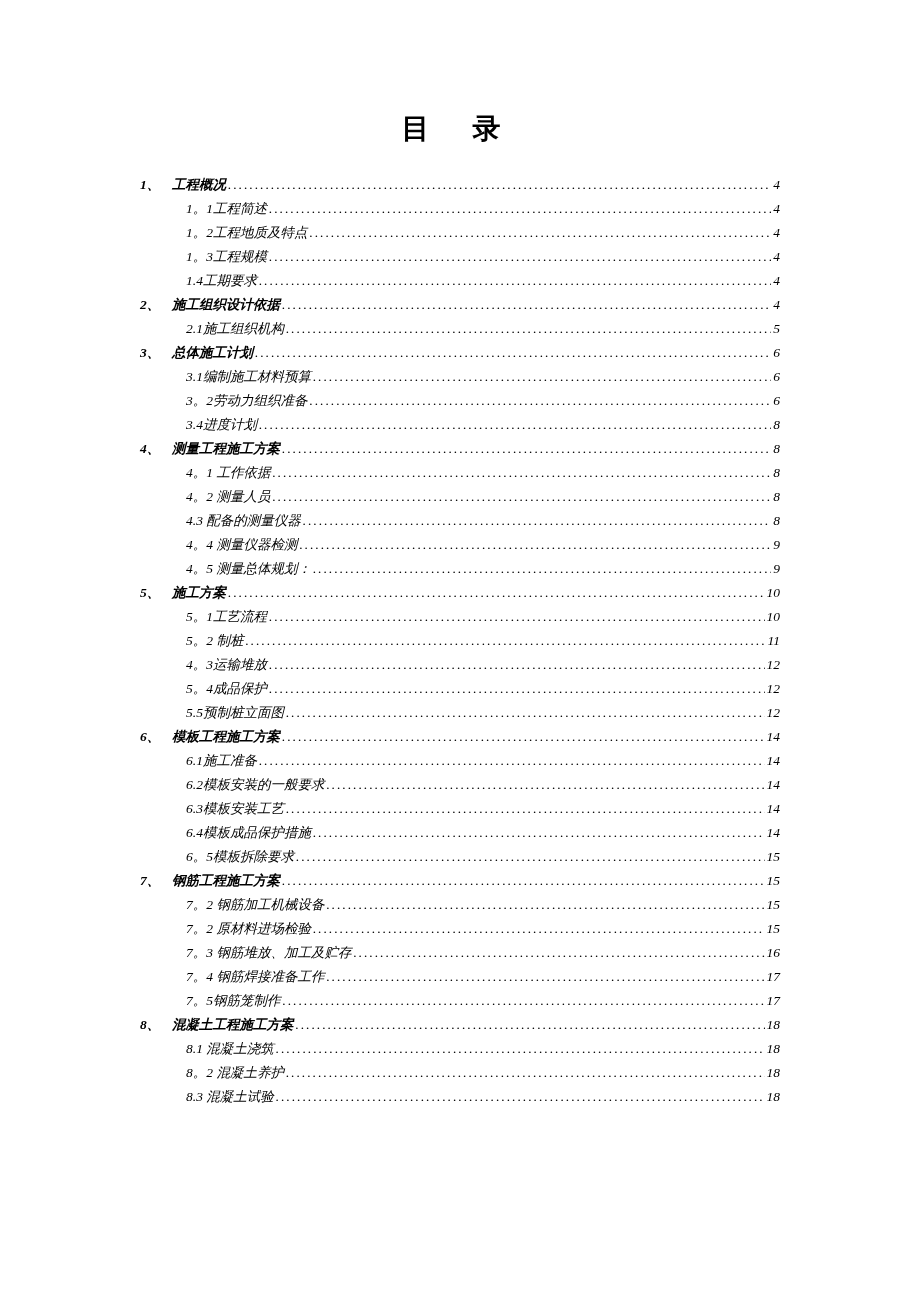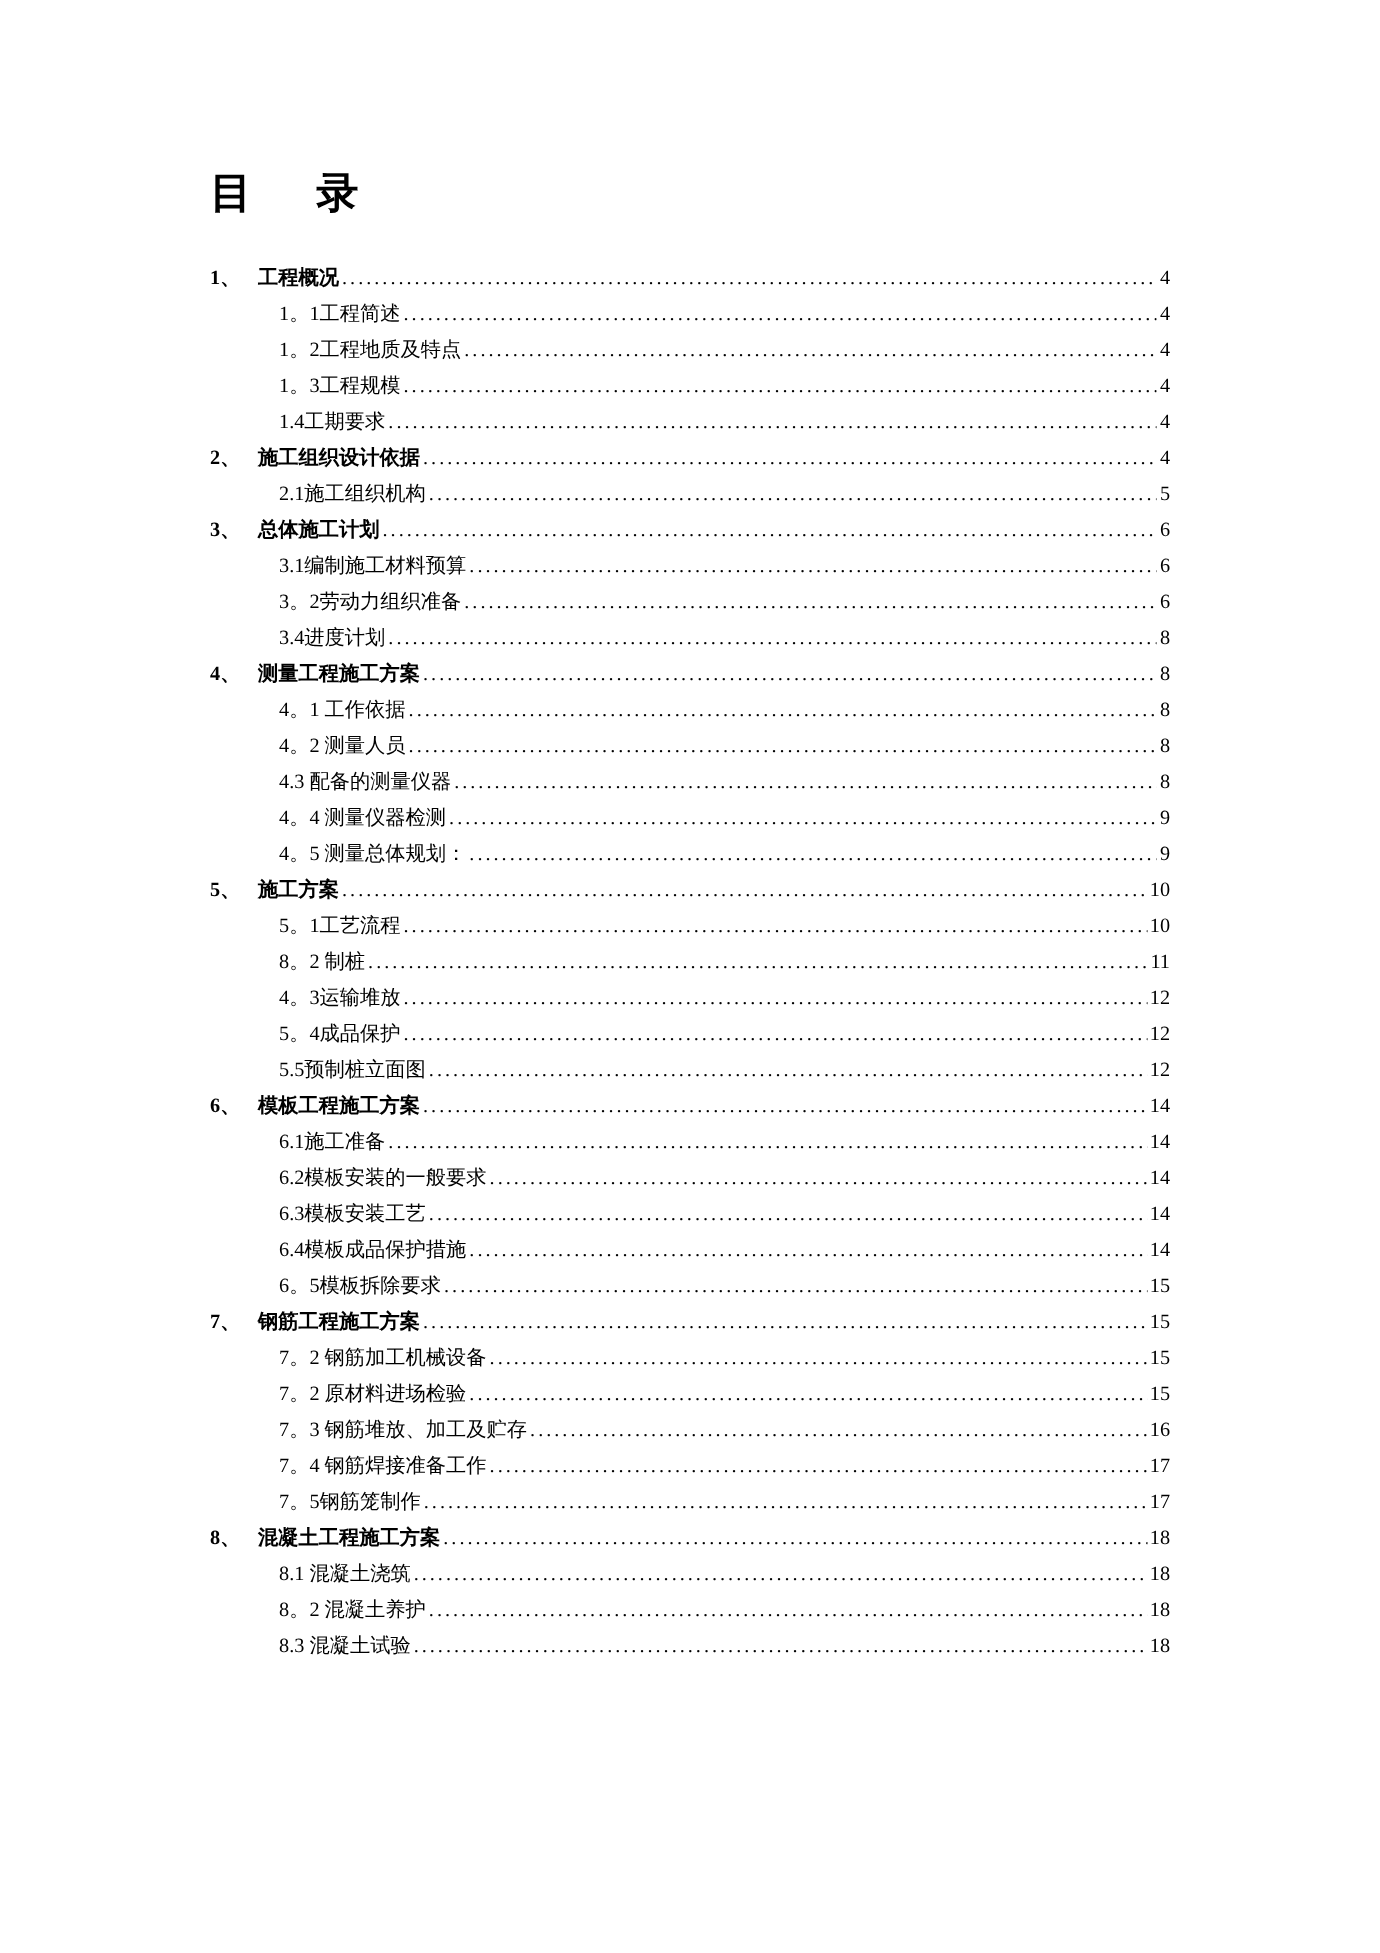--- a/index.html
+++ b/index.html
@@ -8,36 +8,37 @@
       box-sizing: border-box;
     }
     body {
       width: 920px;
       height: 1302px;
       background: #fff;
       font-family: "SimSun", "宋体", serif;
       padding: 110px 140px 60px 140px;
     }
     .title {
-      text-align: left;
+      text-align: center;
       font-size: 28px;
       font-weight: bold;
       margin-bottom: 30px;
       letter-spacing: 18px;
       font-family: "SimSun", "宋体", serif;
     }
     .toc {
       font-size: 13.5px;
       line-height: 1.0;
     }
     .toc-row {
       display: flex;
       align-items: flex-end;
       white-space: nowrap;
       margin-bottom: 10.5px;
+      font-style: italic;
     }
     .toc-row.level-0 {
       padding-left: 0;
     }
     .toc-row.level-1 {
       padding-left: 46px;
     }
     .toc-label {
       flex: 0 0 auto;
     }
@@ -162,21 +163,21 @@
       <span class="toc-label bold"><span class="toc-num">5、</span><span>施工方案</span></span>
       <span class="toc-dots"></span>
       <span class="toc-page">10</span>
     </div>
     <div class="toc-row level-1">
       <span class="toc-label"><span>5。1工艺流程</span></span>
       <span class="toc-dots"></span>
       <span class="toc-page">10</span>
     </div>
     <div class="toc-row level-1">
-      <span class="toc-label"><span>8。2 制桩</span></span>
+      <span class="toc-label"><span>5。2 制桩</span></span>
       <span class="toc-dots"></span>
       <span class="toc-page">11</span>
     </div>
     <div class="toc-row level-1">
       <span class="toc-label"><span>4。3运输堆放</span></span>
       <span class="toc-dots"></span>
       <span class="toc-page">12</span>
     </div>
     <div class="toc-row level-1">
       <span class="toc-label"><span>5。4成品保护</span></span>

